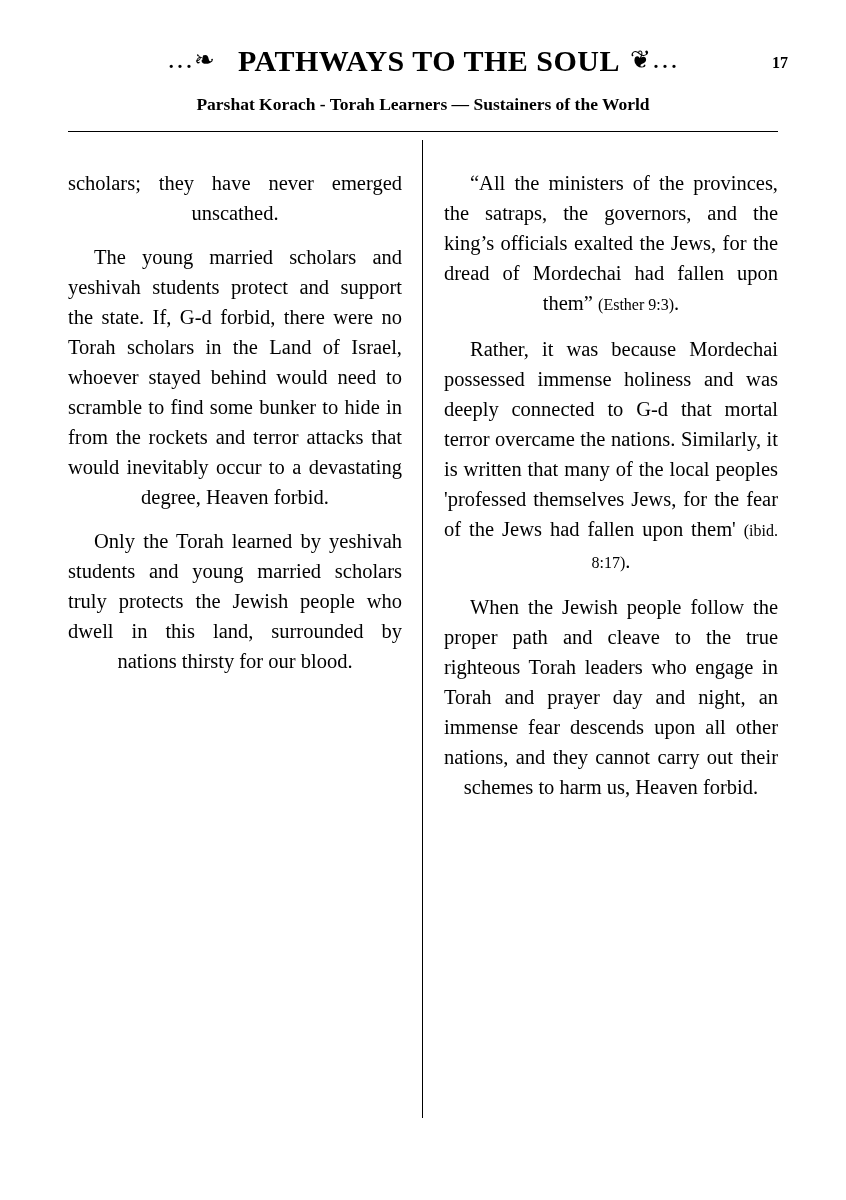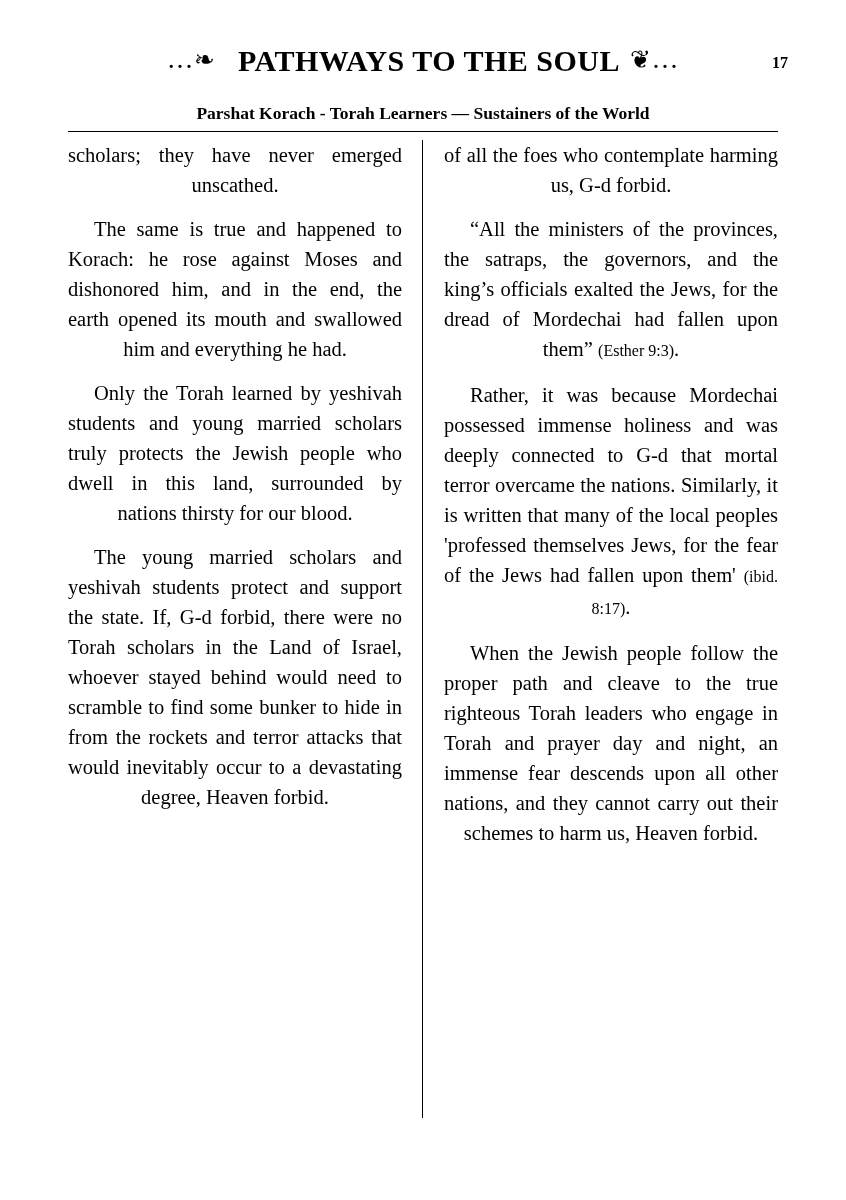--- a/index.html
+++ b/index.html
@@ -55,21 +55,21 @@
   }
   .page-number {
     position: absolute;
     right: 58px;
     top: 54px;
     font-size: 16px;
     font-weight: bold;
     font-family: "Liberation Serif", serif;
   }
   .subtitle {
-    margin-top: 25px;
+    margin-top: 16px;
     font-size: 17.5px;
     font-weight: bold;
     font-family: "Liberation Serif", serif;
   }
   .rule {
     position: absolute;
     left: 68px;
     top: 131px;
     width: 710px;
     height: 1px;
@@ -79,20 +79,21 @@
   .columns {
     position: absolute;
     top: 140px;
     left: 68px;
     width: 710px;
     display: flex;
     gap: 42px;
   }
   .col {
     width: 334px;
+    margin-top: 28px;
   }
   .divider {
     position: absolute;
     left: 422px;
     top: 140px;
     width: 1px;
     height: 978px;
     background: #000;
   }
   p.para {
@@ -132,25 +133,23 @@
   </div>
 
   <div class="page-number">17</div>
 
   <div class="rule"></div>
   <div class="divider"></div>
 
   <div class="columns">
     <div class="col" id="col-left">
         <p class="para noindent">scholars; they have never emerged unscathed.</p>
-        <p class="para">The same is true and happened to Korach: he rose against Moses and dishonored him, and in the end, the earth opened its mouth and swallowed him and everything he had.</p>
+        <p class="para">The young married scholars and yeshivah students protect and support the state. If, G-d forbid, there were no Torah scholars in the Land of Israel, whoever stayed behind would need to scramble to find some bunker to hide in from the rockets and terror attacks that would inevitably occur to a devastating degree, Heaven forbid.</p>
         <p class="para">Only the Torah learned by yeshivah students and young married scholars truly protects the Jewish people who dwell in this land, surrounded by nations thirsty for our blood.</p>
-        <p class="para">The young married scholars and yeshivah students protect and support the state. If, G-d forbid, there were no Torah scholars in the Land of Israel, whoever stayed behind would need to scramble to find some bunker to hide in from the rockets and terror attacks that would inevitably occur to a devastating degree, Heaven forbid.</p>
       </div>
     <div class="col" id="col-right">
-        <p class="para noindent">of all the foes who contemplate harming us, G-d forbid.</p>
         <p class="para">“All the ministers of the provinces, the satraps, the governors, and the king’s officials exalted the Jews, for the dread of Mordechai had fallen upon them” <span class="src">(Esther 9:3)</span><span>.</span></p>
         <p class="para">Rather, it was because Mordechai possessed immense holiness and was deeply connected to G-d that mortal terror overcame the nations. Similarly, it is written that many of the local peoples 'professed themselves Jews, for the fear of the Jews had fallen upon them' <span class="src">(ibid. 8:17)</span><span>.</span></p>
         <p class="para">When the Jewish people follow the proper path and cleave to the true righteous Torah leaders who engage in Torah and prayer day and night, an immense fear descends upon all other nations, and they cannot carry out their schemes to harm us, Heaven forbid.</p>
       </div>
   </div>
 
 </div>
 
 </body></html>

